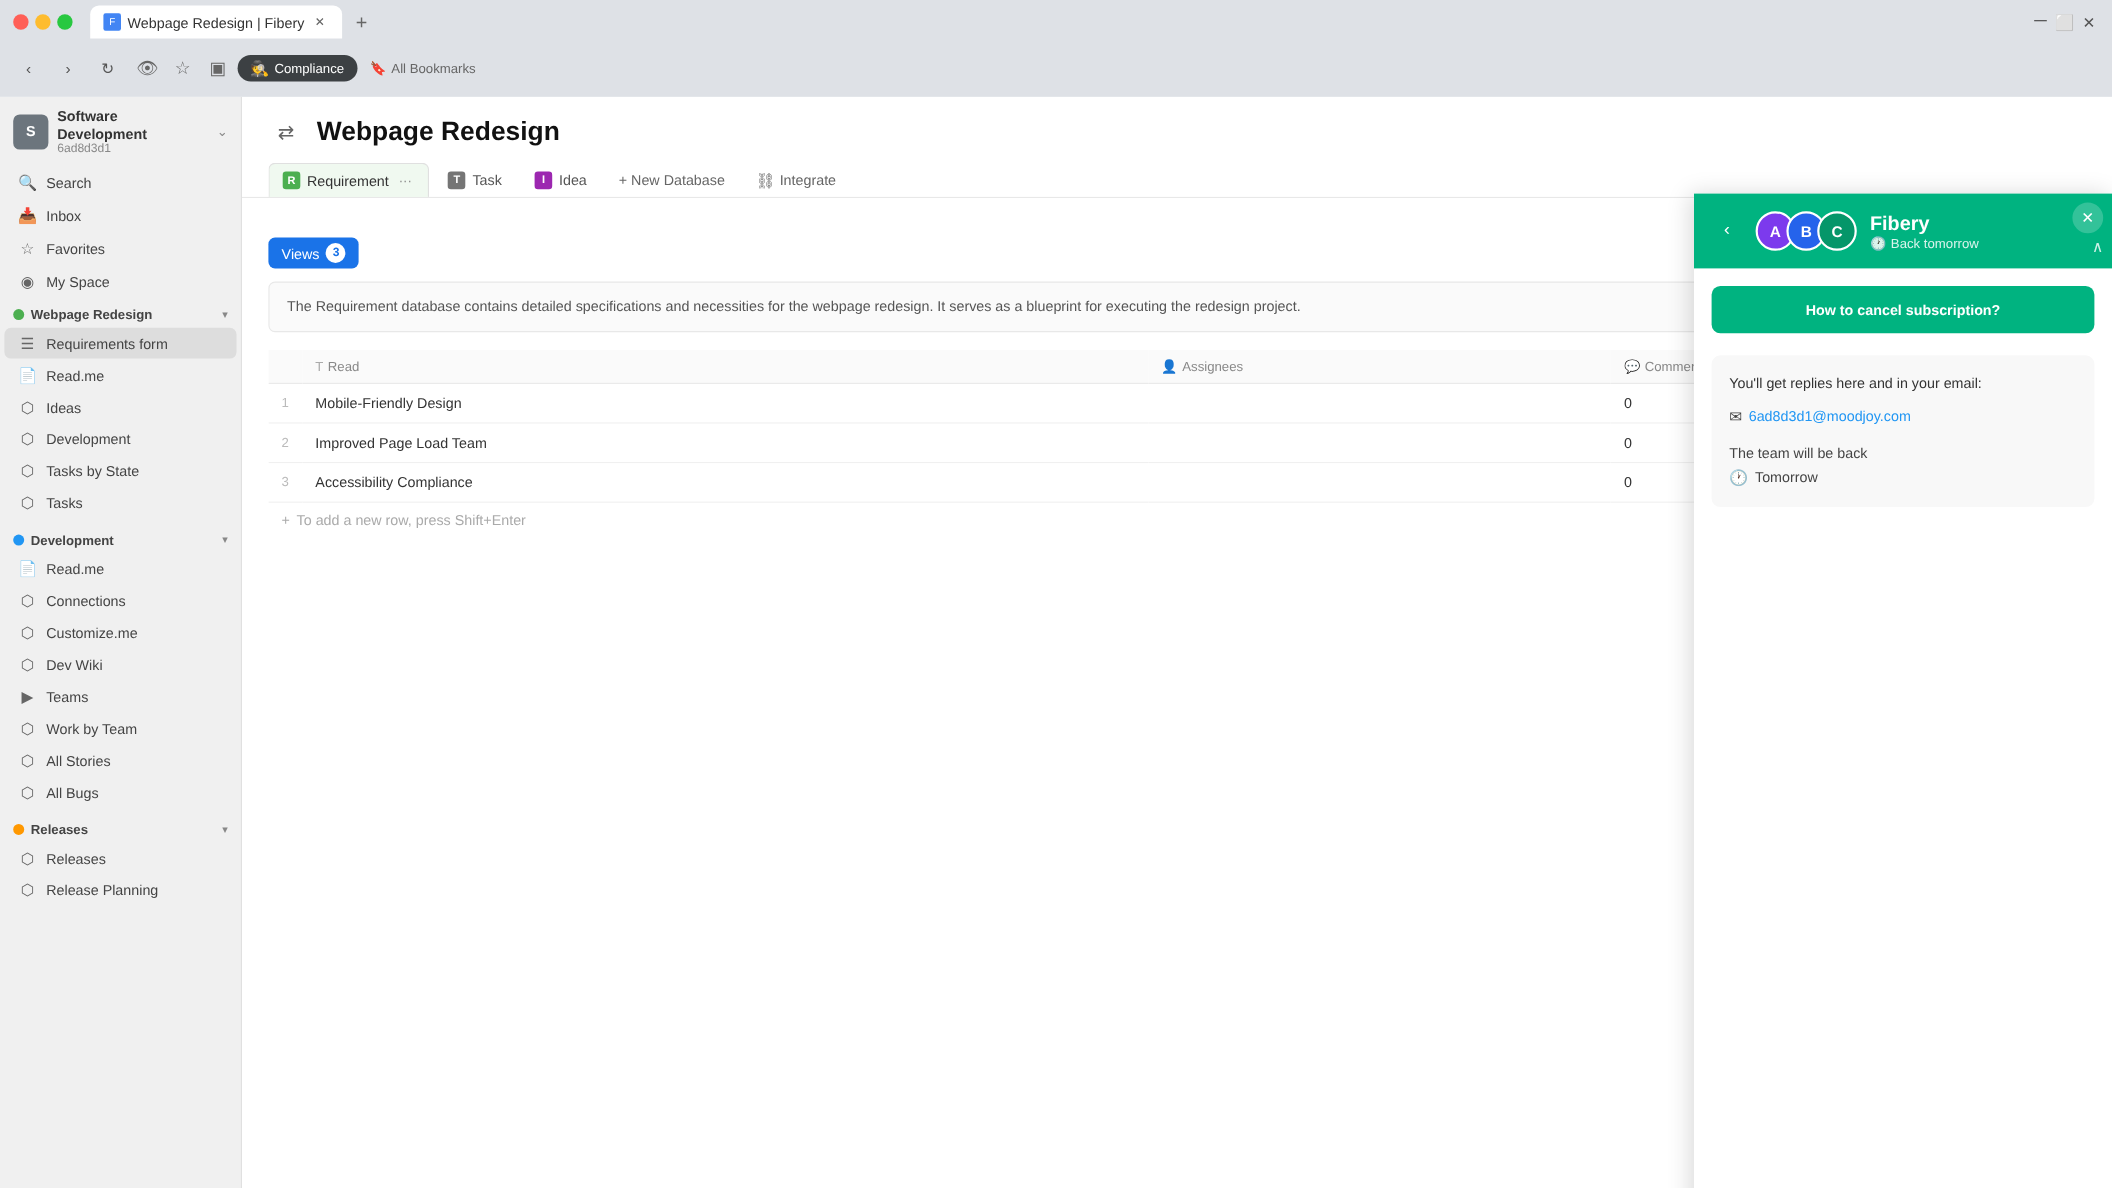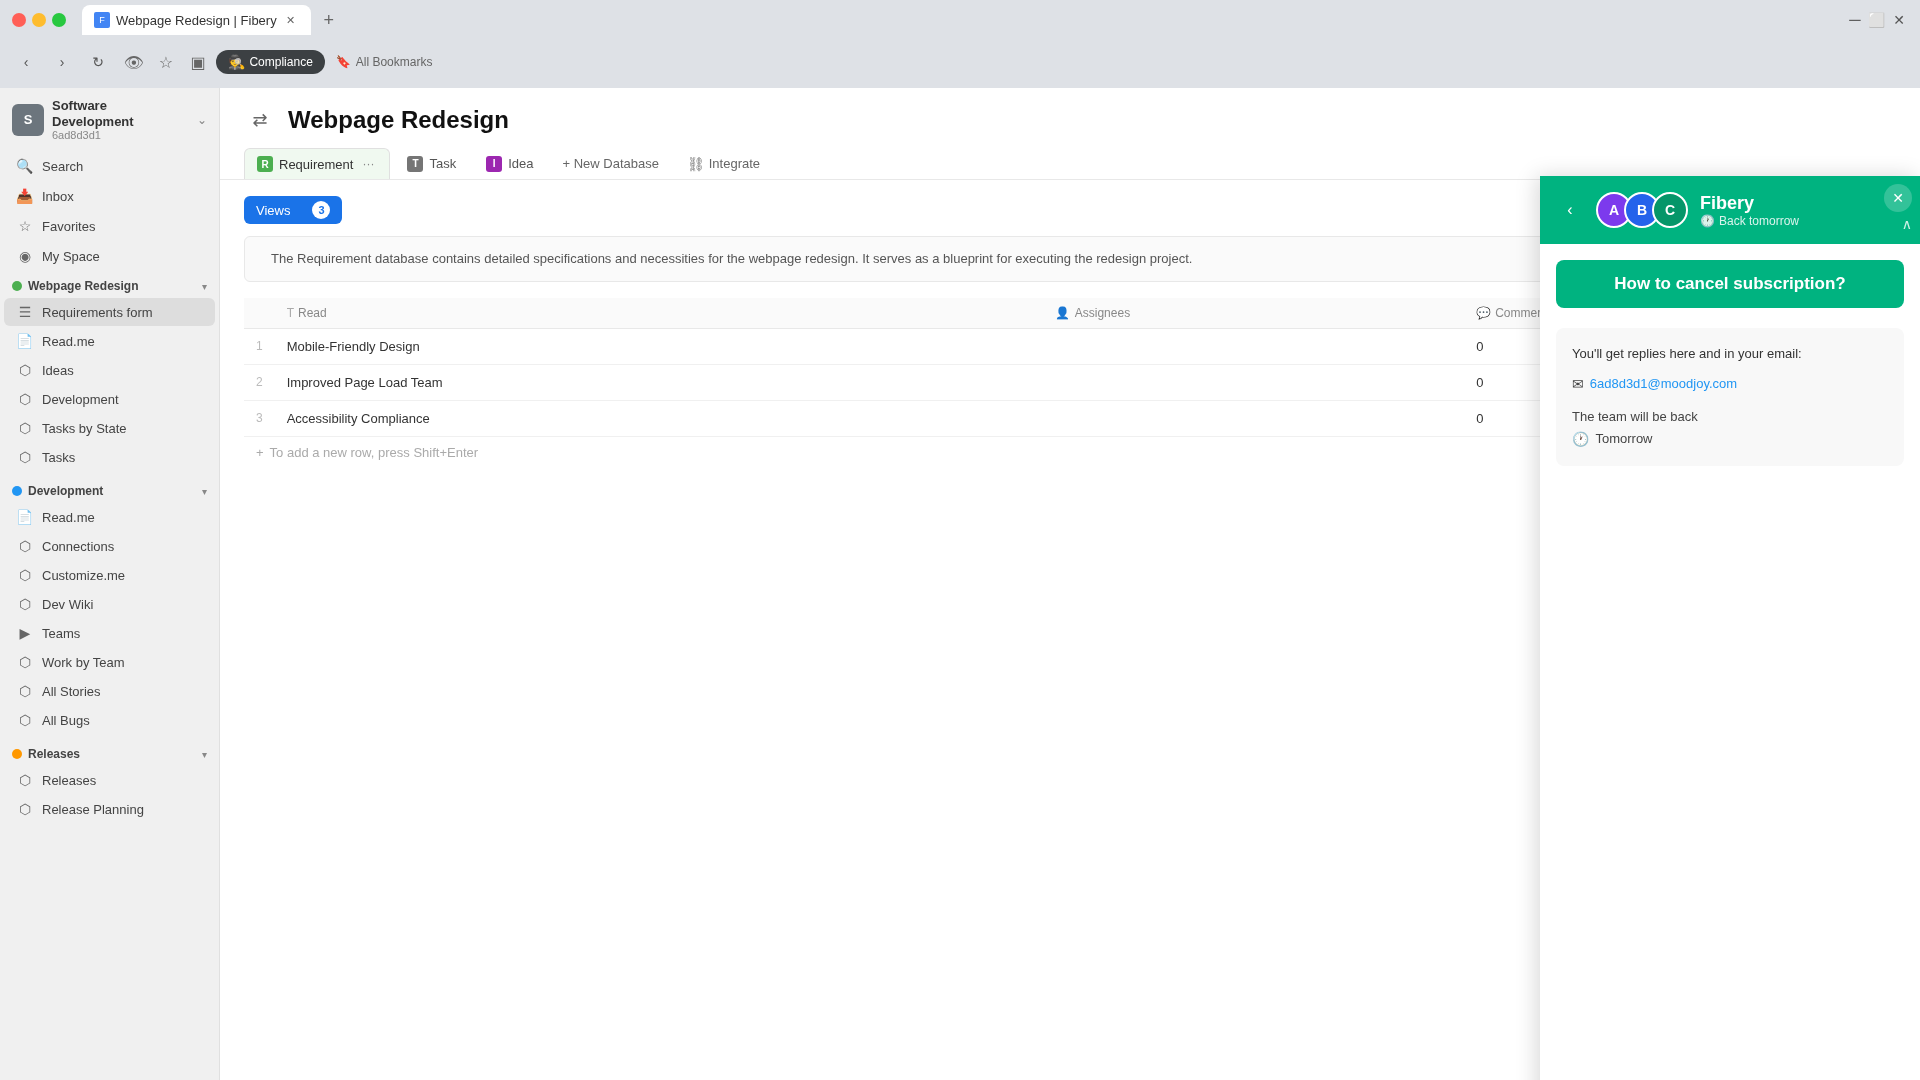--- a/index.html
+++ b/index.html
@@ -57,23 +57,23 @@
     .db-tabs { display: flex; align-items: center; gap: 4px; margin-bottom: 0; }
     .db-tab { display: flex; align-items: center; gap: 6px; padding: 6px 12px; border-radius: 6px 6px 0 0; cursor: pointer; font-size: 13px; color: #555; border: 1px solid transparent; }
     .db-tab.active { background: #f0f9f0; border: 1px solid #e0e0e0; border-bottom: none; color: #333; }
     .db-tab-icon { width: 16px; height: 16px; border-radius: 3px; display: flex; align-items: center; justify-content: center; font-size: 10px; color: white; }
     .db-tab-more { width: 18px; height: 18px; display: flex; align-items: center; justify-content: center; font-size: 12px; color: #888; }
     .new-db-btn { display: flex; align-items: center; gap: 4px; padding: 6px 12px; color: #666; cursor: pointer; font-size: 13px; }
     .integrate-btn { display: flex; align-items: center; gap: 4px; padding: 6px 12px; color: #666; cursor: pointer; font-size: 13px; }
 
     
     .content-area { flex: 1; overflow: auto; padding: 16px 24px; }
-    .description-box { background: #fafafa; border: 1px solid #e8e8e8; border-radius: 6px; padding: 12px 26px; margin-bottom: 16px; font-size: 13px; color: #555; line-height: 1.5; }
+    .description-box { background: #fafafa; border: 1px solid #e8e8e8; border-radius: 6px; padding: 12px 16px; margin-bottom: 16px; font-size: 13px; color: #555; line-height: 1.5; }
     .views-bar { display: flex; align-items: center; gap: 8px; margin-bottom: 12px; }
-    .views-btn { display: flex; align-items: center; gap: 22px; padding: 5px 12px; background: #1a73e8; color: white; border-radius: 6px; font-size: 13px; cursor: pointer; }
+    .views-btn { display: flex; align-items: center; gap: 6px; padding: 5px 12px; background: #1a73e8; color: white; border-radius: 6px; font-size: 13px; cursor: pointer; margin-top: 20px; }
     .views-count { background: white; color: #1a73e8; border-radius: 10px; width: 18px; height: 18px; display: flex; align-items: center; justify-content: center; font-size: 11px; font-weight: bold; }
 
     
     .table-container { overflow: auto; }
     table { width: 100%; border-collapse: collapse; }
     table th { text-align: left; padding: 8px 12px; font-size: 12px; font-weight: 500; color: #888; border-bottom: 1px solid #e8e8e8; background: #fafafa; }
     table td { padding: 10px 12px; border-bottom: 1px solid #f0f0f0; font-size: 13px; color: #333; }
     .row-num { color: #bbb; font-size: 12px; width: 30px; }
     .add-row { display: flex; align-items: center; gap: 6px; padding: 8px 12px; color: #aaa; font-size: 13px; cursor: pointer; }
 
@@ -88,21 +88,21 @@
     .avatar-stack .avatar { margin-left: -8px; }
     .avatar-stack .avatar:first-child { margin-left: 0; }
     .chat-header-info { flex: 1; }
     .chat-brand { font-size: 18px; font-weight: 700; color: white; }
     .chat-status { font-size: 12px; color: rgba(255,255,255,0.85); display: flex; align-items: center; gap: 4px; }
     .chat-nav-btn { background: none; border: none; color: white; cursor: pointer; font-size: 16px; width: 28px; height: 28px; display: flex; align-items: center; justify-content: center; border-radius: 50%; }
     .chat-close-btn { background: rgba(255,255,255,0.2); border: none; color: white; cursor: pointer; font-size: 14px; width: 28px; height: 28px; display: flex; align-items: center; justify-content: center; border-radius: 50%; }
     .collapse-btn { background: none; border: none; color: rgba(255,255,255,0.8); cursor: pointer; font-size: 14px; }
 
     .chat-body { flex: 1; overflow-y: auto; padding: 16px; background: white; }
-    .cancel-btn { background: #00b380; color: white; border: none; border-radius: 8px; padding: 14px 20px; font-size: 17px; font-weight: 600; cursor: pointer; width: 100%; margin-bottom: 20px; }
+    .cancel-btn { background: #00b380; color: white; border: none; border-radius: 8px; padding: 14px 20px; font-size: 13px; font-weight: 600; cursor: pointer; width: 100%; margin-bottom: 20px; }
     .reply-info { background: #f8f8f8; border-radius: 8px; padding: 16px; font-size: 13px; color: #444; line-height: 1.6; }
     .reply-info-title { color: #333; margin-bottom: 8px; }
     .email-row { display: flex; align-items: center; gap: 6px; color: #444; margin-bottom: 12px; }
     .email-icon { font-size: 14px; }
     .back-row { display: flex; align-items: center; gap: 6px; color: #444; }
     .clock-icon { color: #888; font-size: 14px; }
 
     
     .sidebar::-webkit-scrollbar { width: 4px; }
     .sidebar::-webkit-scrollbar-thumb { background: #ccc; border-radius: 2px; }

